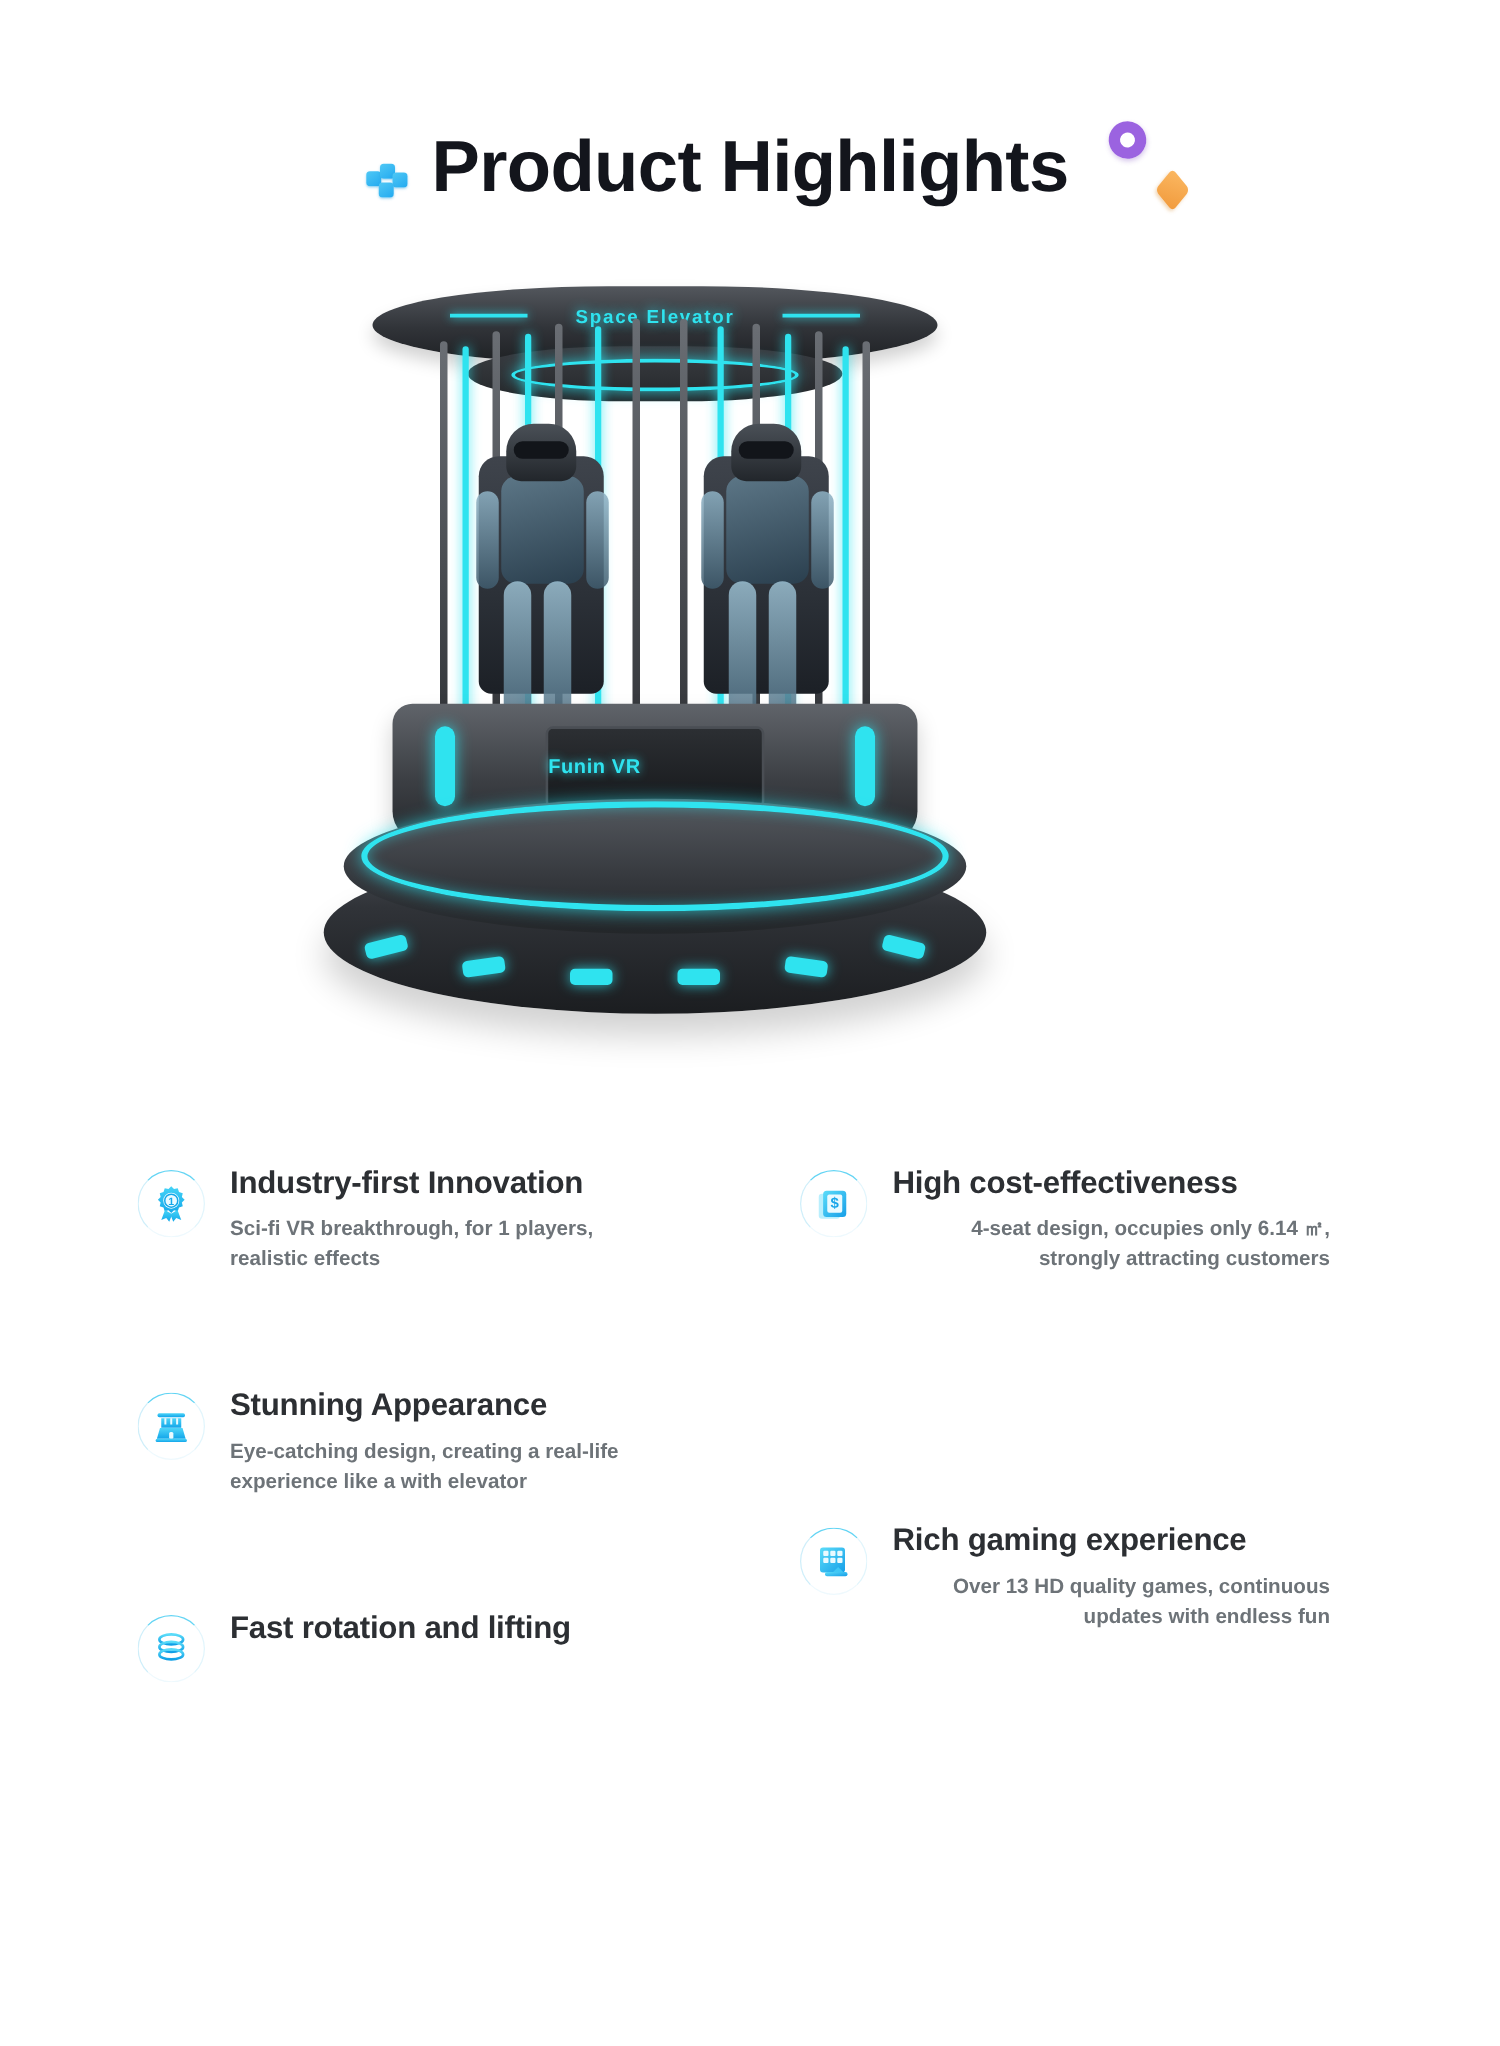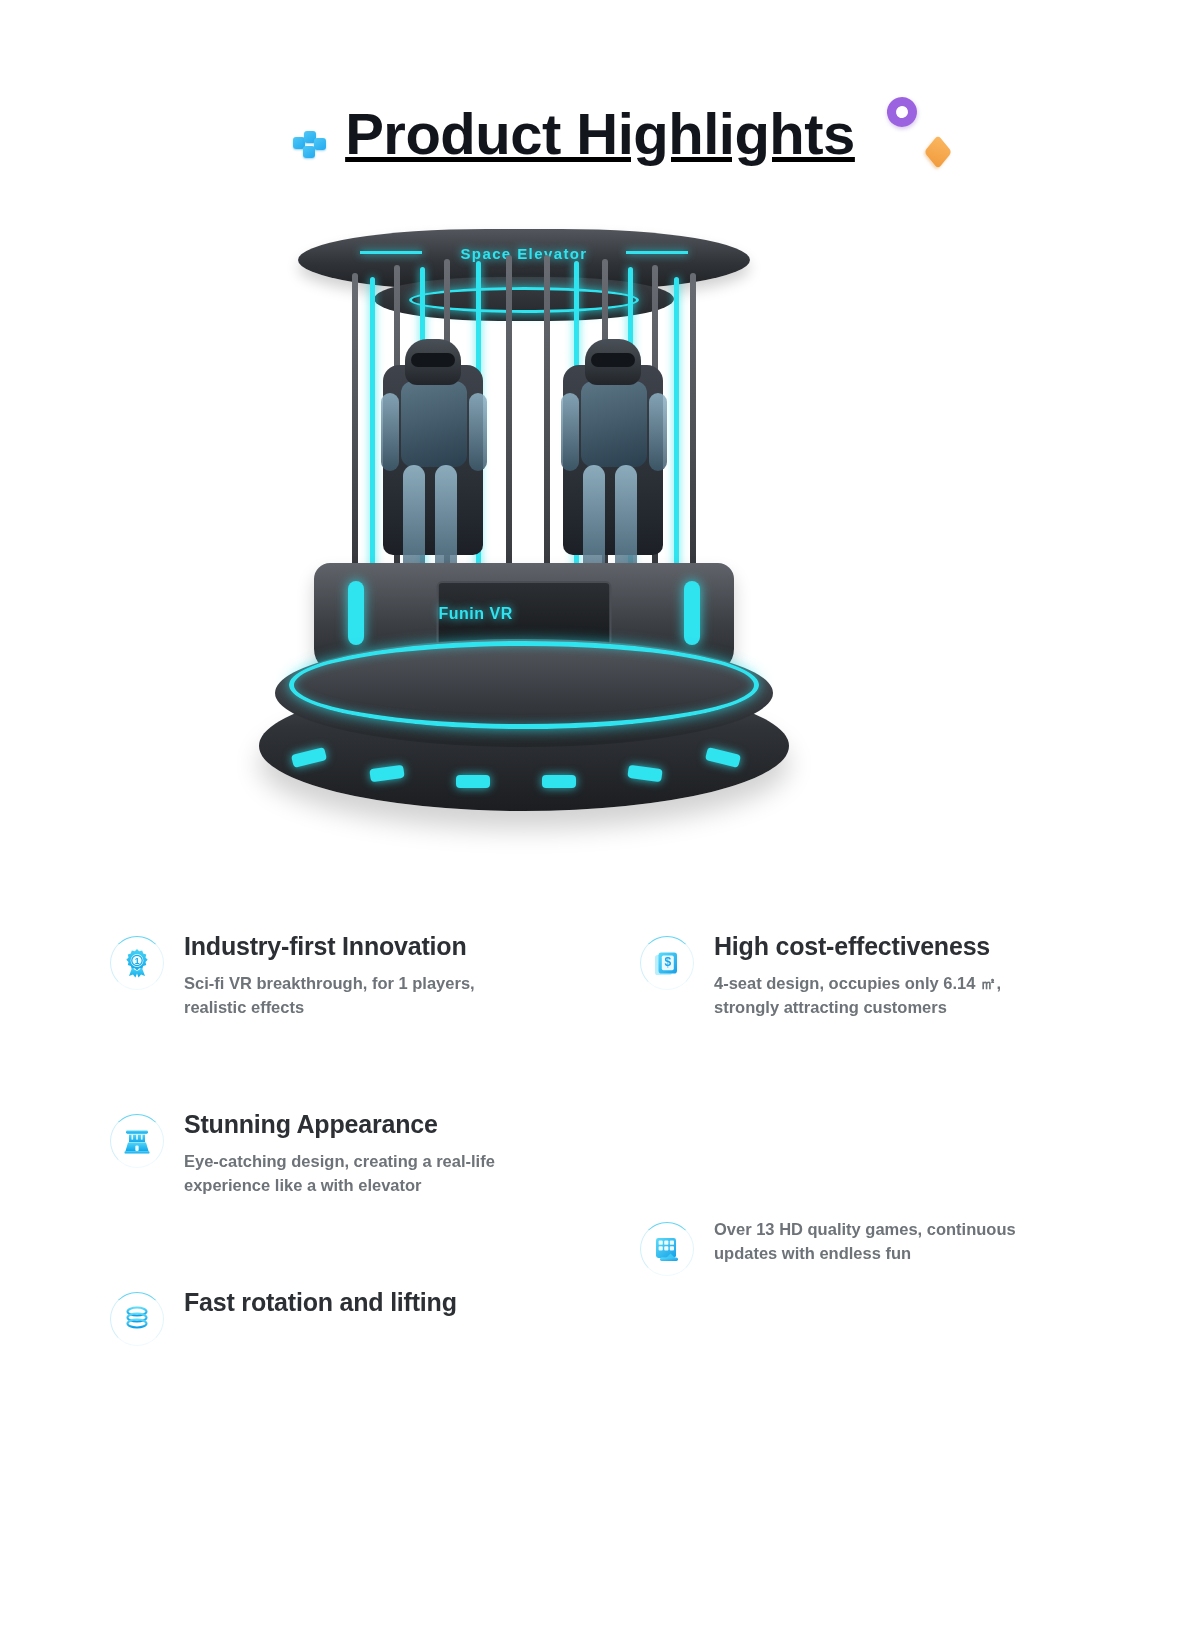--- a/index.html
+++ b/index.html
@@ -20,21 +20,20 @@
   
   .header {
     position: absolute;
     top: 86px;
     left: 0;
     width: 1200px;
     height: 96px;
     display: flex;
     align-items: center;
     justify-content: center;
-    text-decoration: underline;
   }
   .title-wrap {
     position: relative;
     display: flex;
     align-items: center;
     justify-content: center;
   }
   .page-title {
     font-size: 58px;
     font-weight: 700;
@@ -432,21 +431,21 @@
   }
   .feature-title.wide { white-space: nowrap; }
   .feature-desc {
     font-size: 16.5px;
     font-weight: 600;
     color: #6d7378;
     line-height: 1.45;
     max-width: 330px;
   }
   .feature-desc.r { max-width: 350px; }
-  .feature.tight .feature-desc { margin-top: 2px; }
+  .feature.tight .feature-desc { margin-top: 2px; text-align: right; }
   .spacer-lg { height: 18px; }
 </style>
 </head>
 <body>
 
 <div class="page">
 
   <div class="header">
     <div class="title-wrap">
 
@@ -680,20 +679,21 @@
                   <rect x="7.6" y="13.2" width="4.2" height="4.2" rx=".9"></rect>
                   <rect x="13.2" y="13.2" width="4.2" height="4.2" rx=".9"></rect>
                   <rect x="18.8" y="13.2" width="4.2" height="4.2" rx=".9"></rect>
                 </g>
                 <path d="M13 27 l6.5-6.5 L26 27z" fill="#3fc7f5"></path>
                 <rect x="9" y="24.5" width="18" height="3.4" rx="1.6" fill="url(#g5)"></rect>
               </svg>
             </div>
           </div>
           <div class="feature-text">
+            <div class="feature-title wide">Rich gaming experience</div>
             <div class="feature-desc r">Over 13 HD quality games, continuous updates with endless fun</div>
           </div>
         </div>
 
       </div>
 
     </div>
   </div>
 
 </div>

